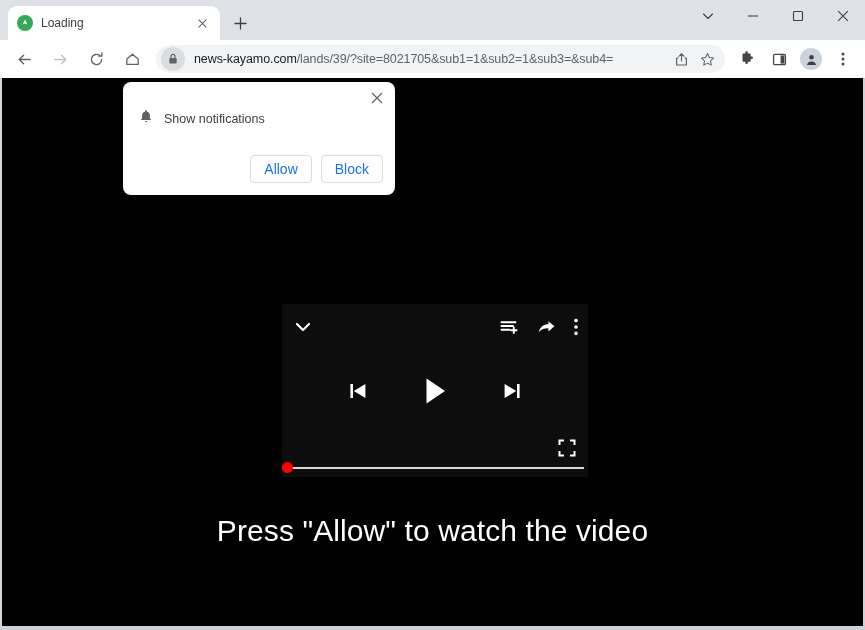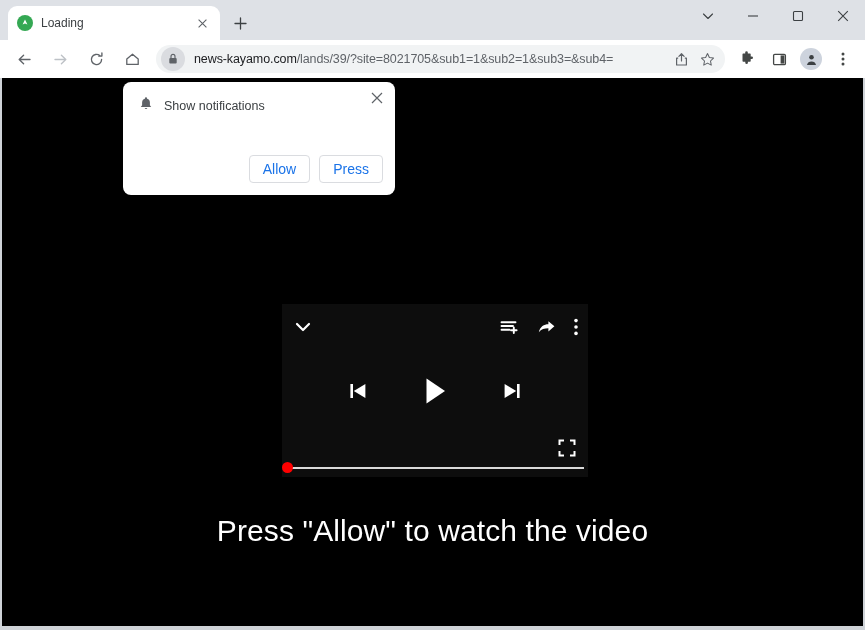--- a/index.html
+++ b/index.html
@@ -141,20 +141,21 @@
     padding: 14px 16px 0 16px;
   }
   .perm-title { font-size: 13.5px; color: #202124; line-height: 18px; }
   .perm-close {
     position: absolute; right: 8px; top: 6px;
     width: 20px; height: 20px;
     display: flex; align-items: center; justify-content: center;
   }
   .perm-row {
     display: flex; align-items: center; gap: 11px;
+    margin-top: 13px;
   }
   .perm-row-label { font-size: 12.5px; color: #3c4043; }
   .perm-actions {
     position: absolute; right: 12px; bottom: 12px;
     display: flex; gap: 9px;
   }
   .perm-btn {
     min-width: 58px; height: 28px;
     border: 1px solid #dadce0;
     border-radius: 4px;
@@ -441,20 +442,20 @@
         <span>
           <svg width="14" height="15" viewBox="0 0 14 15">
             <path d="M7 1.2 A1.1 1.1 0 0 1 8.1 2.3 V2.8 A3.9 3.9 0 0 1 10.9 6.5 V9.3 L12.2 11.1 H1.8 L3.1 9.3 V6.5 A3.9 3.9 0 0 1 5.9 2.8 V2.3 A1.1 1.1 0 0 1 7 1.2 Z" fill="#5f6368"></path>
             <path d="M5.6 12 A1.5 1.5 0 0 0 8.4 12 Z" fill="#5f6368"></path>
           </svg>
         </span>
         <span class="perm-row-label">Show notifications</span>
       </div>
       <div class="perm-actions">
         <button class="perm-btn">Allow</button>
-        <button class="perm-btn">Press</button>
+        <button class="perm-btn">Block</button>
       </div>
     </div>
 
   </div>
 
   <div class="bottombar"></div>
 </div>
 
 </body></html>

